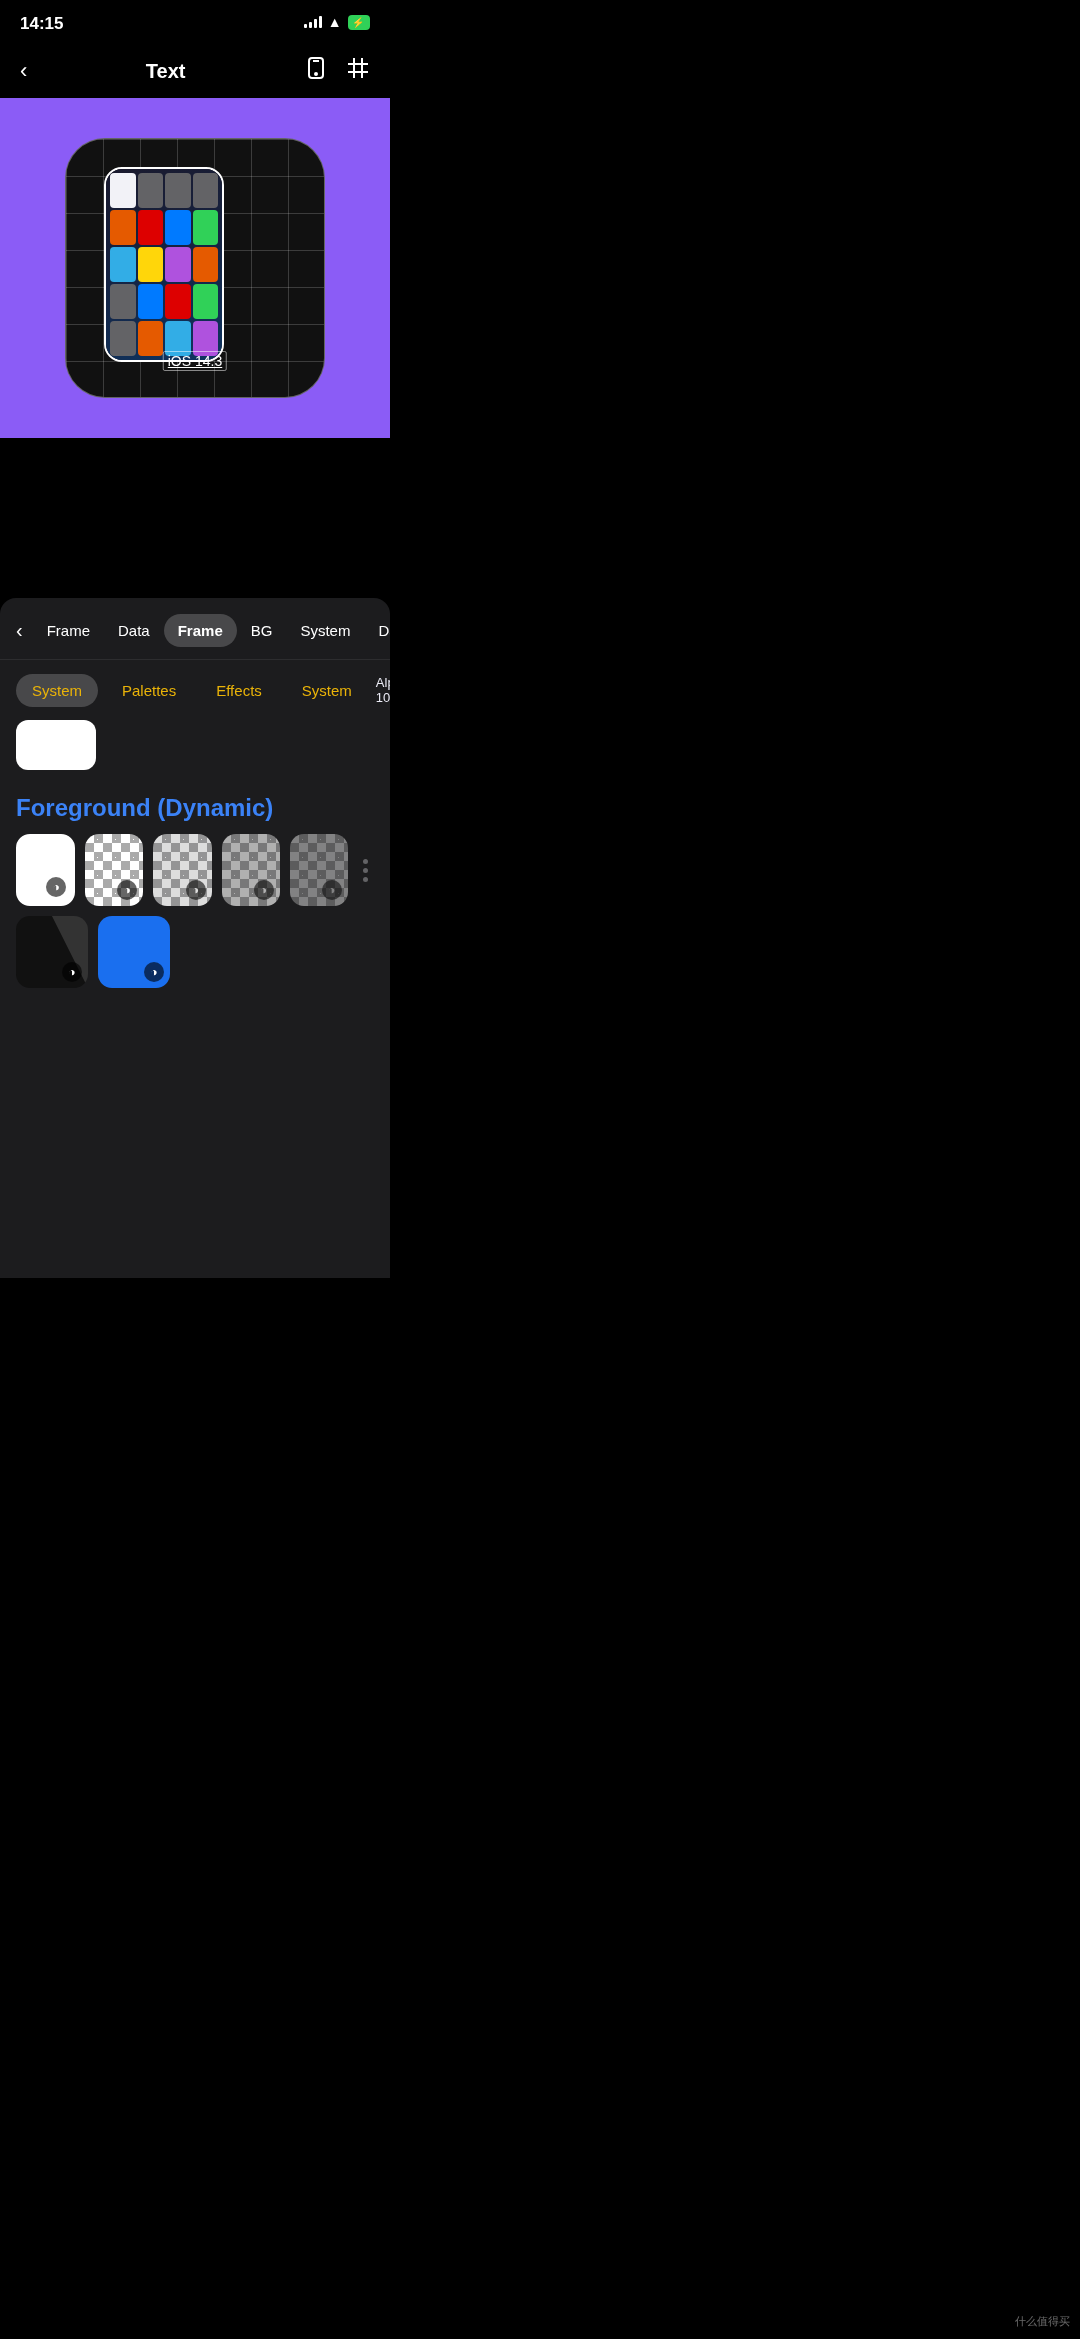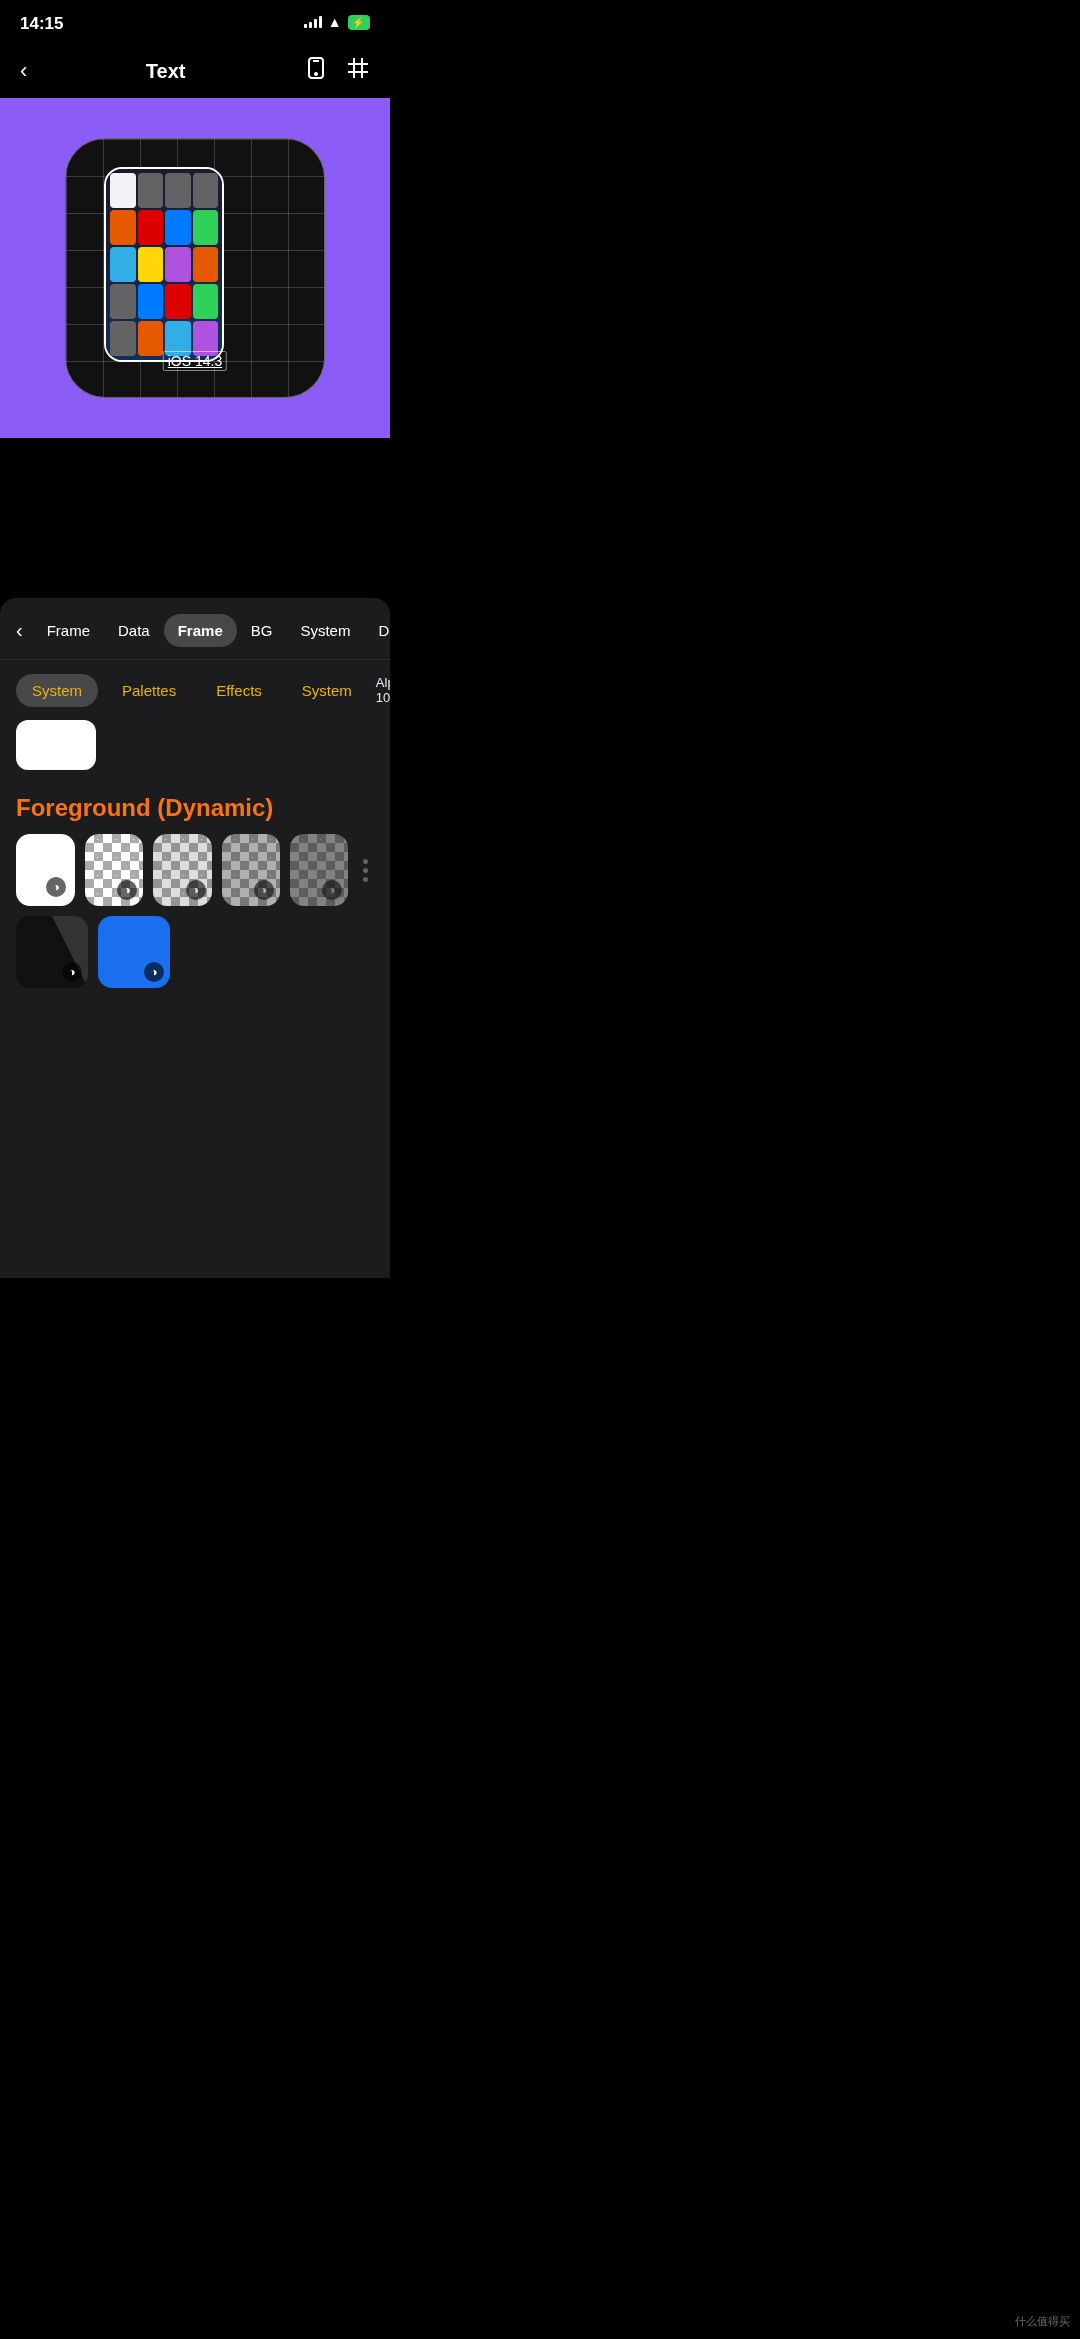--- a/index.html
+++ b/index.html
@@ -276,21 +276,21 @@
       height: 50px;
       background: #fff;
       border-radius: 12px;
     }
 
     
     .section-label {
       padding: 16px 16px 12px;
       font-size: 24px;
       font-weight: 700;
-      color: #f97316;
+      color: #3b82f6;
     }
 
     .color-swatch {
       width: 72px;
       height: 72px;
       border-radius: 14px;
       position: relative;
       cursor: pointer;
       overflow: hidden;
     }

